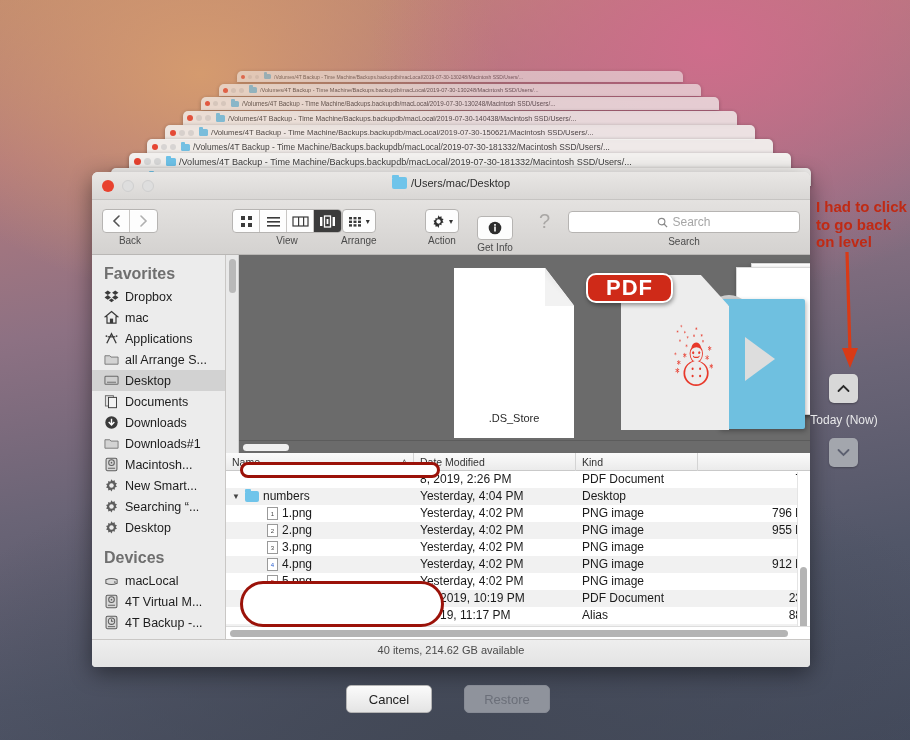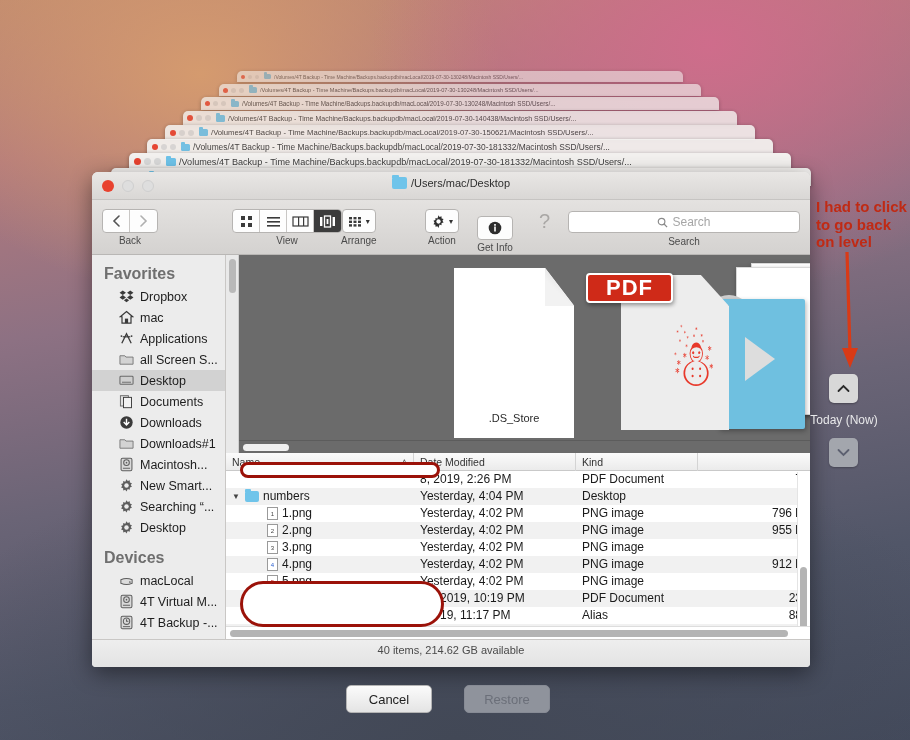--- a/index.html
+++ b/index.html
@@ -112,21 +112,21 @@
   .body-split { flex:1 1 auto; display:flex; min-height:0; }
 
   
   .sidebar {
     width:134px; flex:0 0 auto; background:#ececec;
     border-right:1px solid #c9c7c5; overflow:hidden;
     padding-top:6px; position:relative;
   }
   .sb-head { font-size:16px; font-weight:bold; color:#6f6f6f; padding:4px 0 3px 12px; }
   .sb-item {
-    display:flex; align-items:center; gap:6px; height:21px; padding-left:27px;
+    display:flex; align-items:center; gap:6px; height:21px; padding-left:12px;
     font-size:12.5px; color:#1d1d1d; cursor:pointer; white-space:nowrap; overflow:hidden;
   }
   .sb-item.sel { background:#d2d2d2; }
   .sb-ico { width:15px; height:15px; flex:0 0 auto; display:block; }
 
   
   .content { flex:1 1 auto; min-width:0; display:flex; flex-direction:column; position:relative; }
 
   .iconview {
     height:198px; flex:0 0 auto; background:#6b6b6b; position:relative; overflow:hidden;
@@ -152,21 +152,21 @@
     position:absolute; background:#fff; box-shadow:1px 2px 5px rgba(0,0,0,0.35);
     border:1px solid #d8d8d8;
   }
   .pdf-main {
     position:absolute; left:45px; top:18px; width:108px; height:155px;
     background:#ededed; box-shadow:2px 3px 7px rgba(0,0,0,0.4);
     clip-path: polygon(0 0, 74% 0, 100% 20%, 100% 100%, 0 100%);
   }
   .pdf-badge {
     position:absolute; left:10px; top:16px; width:87px; height:30px;
-    background:#cf2a18; border:2px solid #fff; border-radius:4px;
+    background:#cf2a18; border:2px solid #fff; border-radius:10px;
     color:#fff; font-size:22px; font-weight:bold; letter-spacing:1px;
     display:flex; align-items:center; justify-content:center;
     box-shadow:1px 2px 4px rgba(0,0,0,0.4);
   }
   .acro {
     position:absolute; left:43px; top:56px; font-size:66px; color:#e8392b;
     font-family:"Liberation Serif", serif; line-height:1;
     transform:scaleX(0.8);
   }
   .blue-doc {
@@ -483,21 +483,21 @@
               <line x1="4" y1="6.2" x2="12" y2="6.2" stroke="#3a3a3a" stroke-width="1.3"></line>
               <circle cx="2.6" cy="5.4" r="1" fill="#3a3a3a"></circle>
               <circle cx="13.4" cy="5.4" r="1" fill="#3a3a3a"></circle>
             </svg></span>
           <span>Applications</span>
         </div>
         <div class="sb-item">
           <span class="sb-ico"><svg width="15" height="15" viewBox="0 0 16 16">
               <path d="M1 4 H6.2 L7.4 5.4 H15 V13 H1 Z" fill="#d3d3d3" stroke="#777" stroke-width="1"></path>
             </svg></span>
-          <span>all Screen S...</span>
+          <span>all Arrange S...</span>
         </div>
         <div class="sb-item sel">
           <span class="sb-ico"><svg width="15" height="15" viewBox="0 0 16 16">
               <rect x="1" y="3.5" width="14" height="8.6" rx="1" fill="#cfcfcf" stroke="#6a6a6a" stroke-width="1.1"></rect>
               <rect x="3.2" y="9.2" width="9.6" height="1.5" fill="#8a8a8a"></rect>
             </svg></span>
           <span>Desktop</span>
         </div>
         <div class="sb-item">
           <span class="sb-ico"><svg width="15" height="15" viewBox="0 0 16 16">

